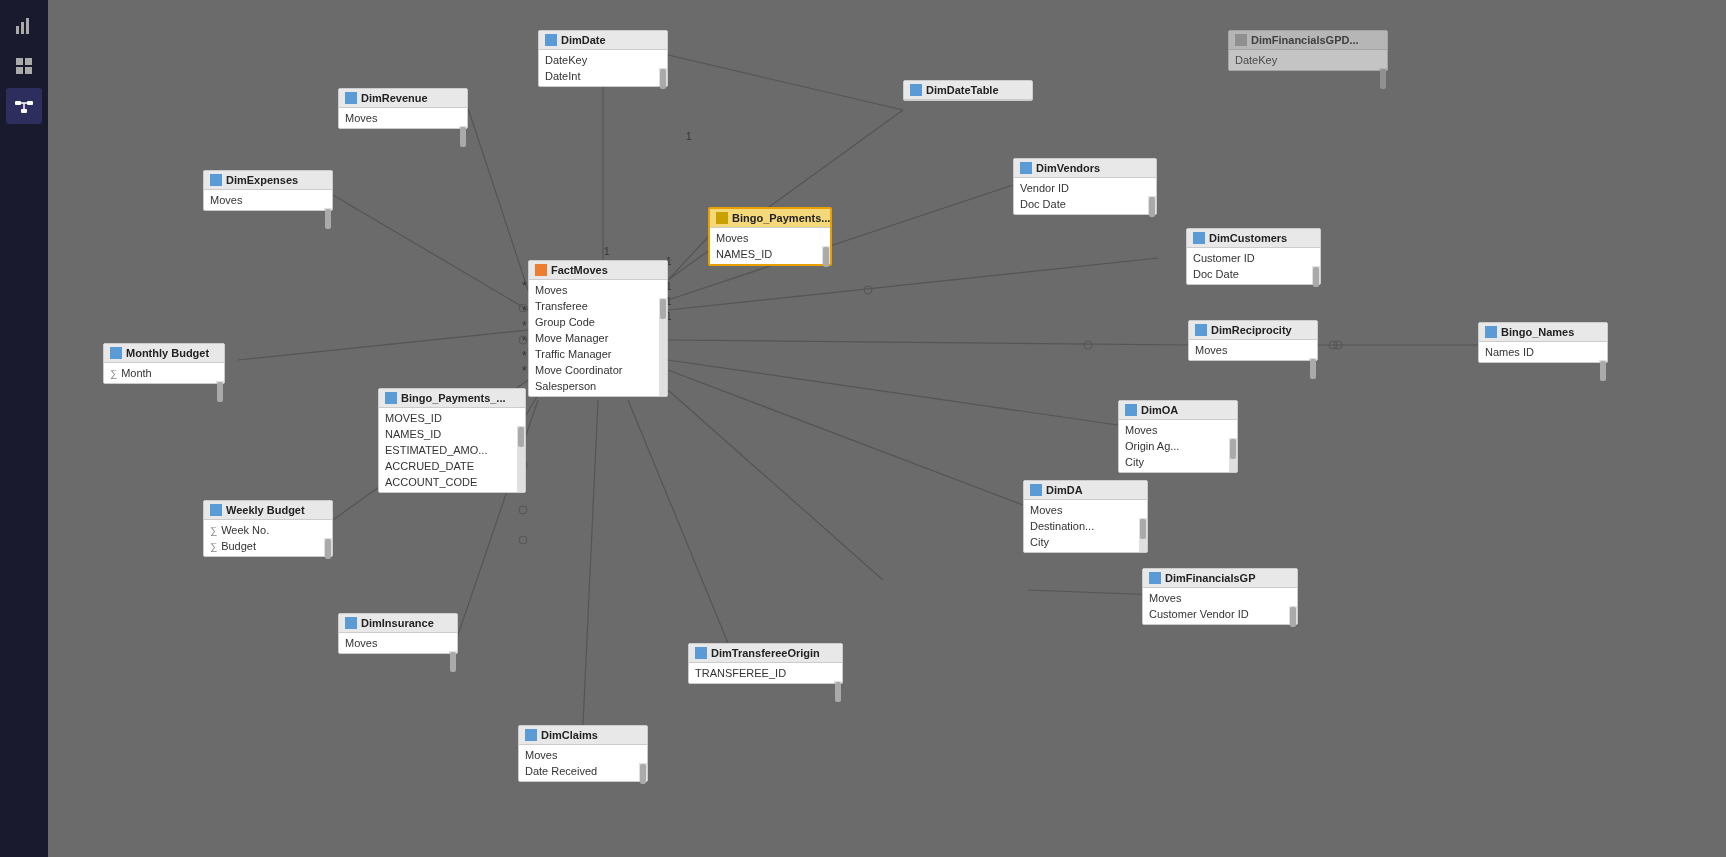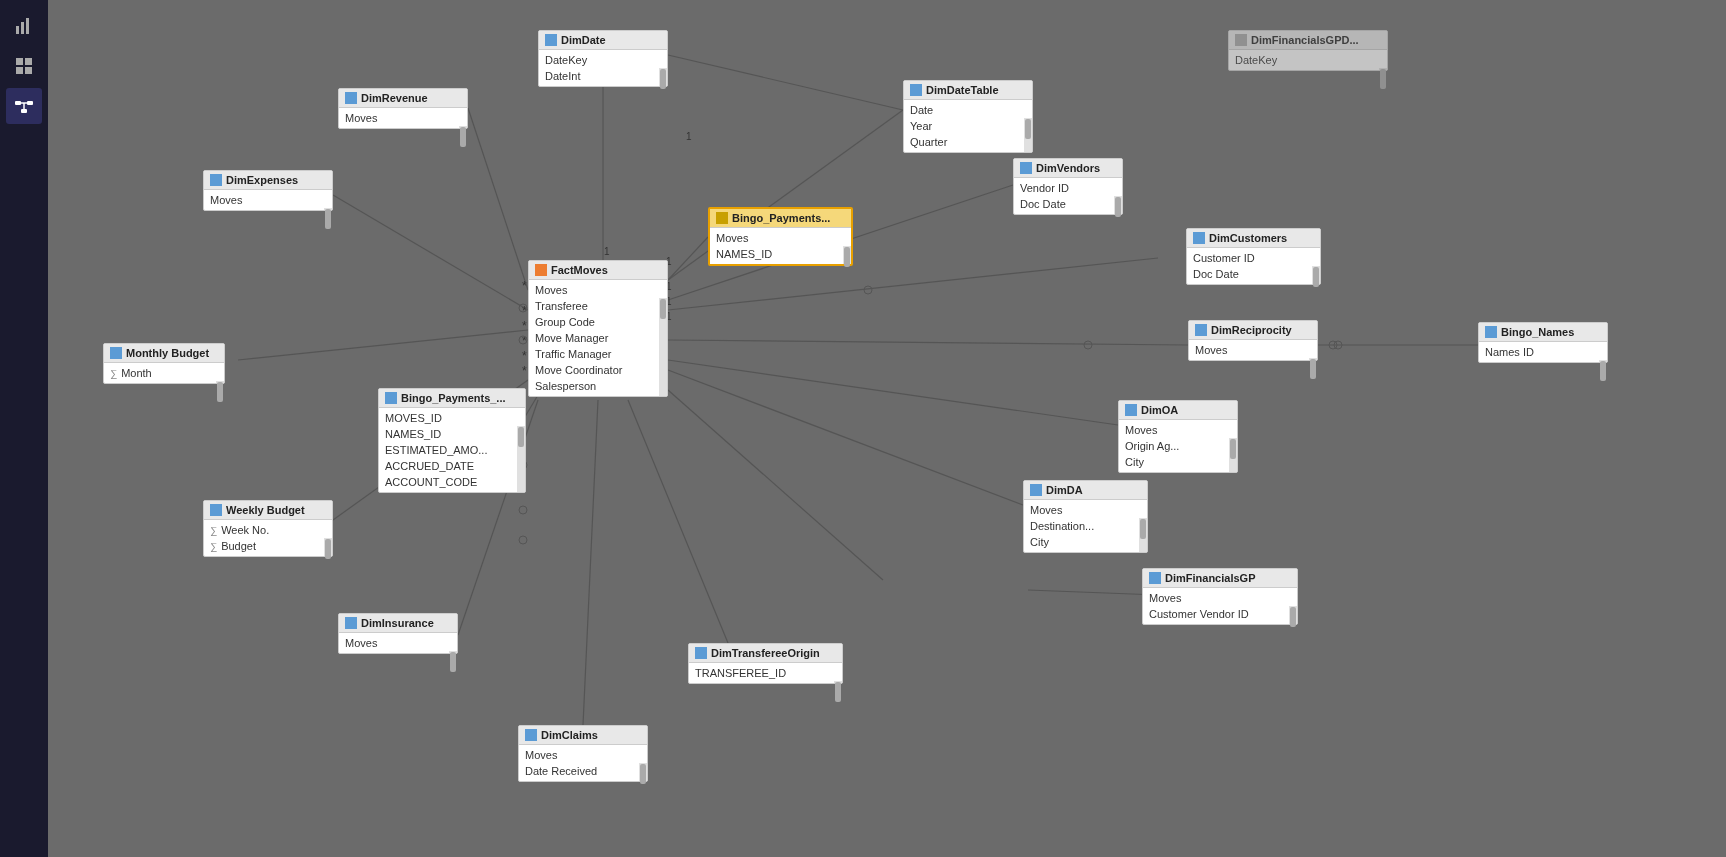--- a/index.html
+++ b/index.html
@@ -219,34 +219,20 @@
           <div class="scrollbar-thumb"></div>
         </div>
     </div>
   </div>
 
   <div class="table-card" style="left:855px;top:80px;width:130px">
     <div class="table-header">
       <span class="header-icon" style="background:#5b9bd5"></span>
       <span>DimDateTable</span>
     </div>
-    <div class="table-body" style="position:relative">
-      <div class="table-field">
-          <span>Date</span>
-        </div>
-      <div class="table-field">
-          <span>Year</span>
-        </div>
-      <div class="table-field">
-          <span>Quarter</span>
-        </div>
-      <div class="scrollbar-area">
-          <div class="scrollbar-thumb"></div>
-        </div>
-    </div>
   </div>
 
   <div class="table-card" style="left:290px;top:88px;width:130px">
     <div class="table-header">
       <span class="header-icon" style="background:#5b9bd5"></span>
       <span>DimRevenue</span>
     </div>
     <div class="table-body" style="position:relative">
       <div class="table-field">
           <span>Moves</span>
@@ -265,21 +251,21 @@
     <div class="table-body" style="position:relative">
       <div class="table-field">
           <span>Moves</span>
         </div>
       <div class="scrollbar-area">
           <div class="scrollbar-thumb"></div>
         </div>
     </div>
   </div>
 
-  <div class="table-card" style="left:965px;top:158px;width:110px">
+  <div class="table-card" style="left:965px;top:158px;width:144px">
     <div class="table-header">
       <span class="header-icon" style="background:#5b9bd5"></span>
       <span>DimVendors</span>
     </div>
     <div class="table-body" style="position:relative">
       <div class="table-field">
           <span>Vendor ID</span>
         </div>
       <div class="table-field">
           <span>Doc Date</span>
@@ -298,21 +284,21 @@
     <div class="table-body" style="position:relative">
       <div class="table-field">
           <span>DateKey</span>
         </div>
       <div class="scrollbar-area">
           <div class="scrollbar-thumb"></div>
         </div>
     </div>
   </div>
 
-  <div class="table-card selected" style="left:660px;top:207px;width:145px">
+  <div class="table-card selected" style="left:660px;top:207px;width:124px">
     <div class="table-header selected-header">
       <span class="header-icon" style="background:#c8a000"></span>
       <span>Bingo_Payments...</span>
     </div>
     <div class="table-body" style="position:relative">
       <div class="table-field">
           <span>Moves</span>
         </div>
       <div class="table-field">
           <span>NAMES_ID</span>

